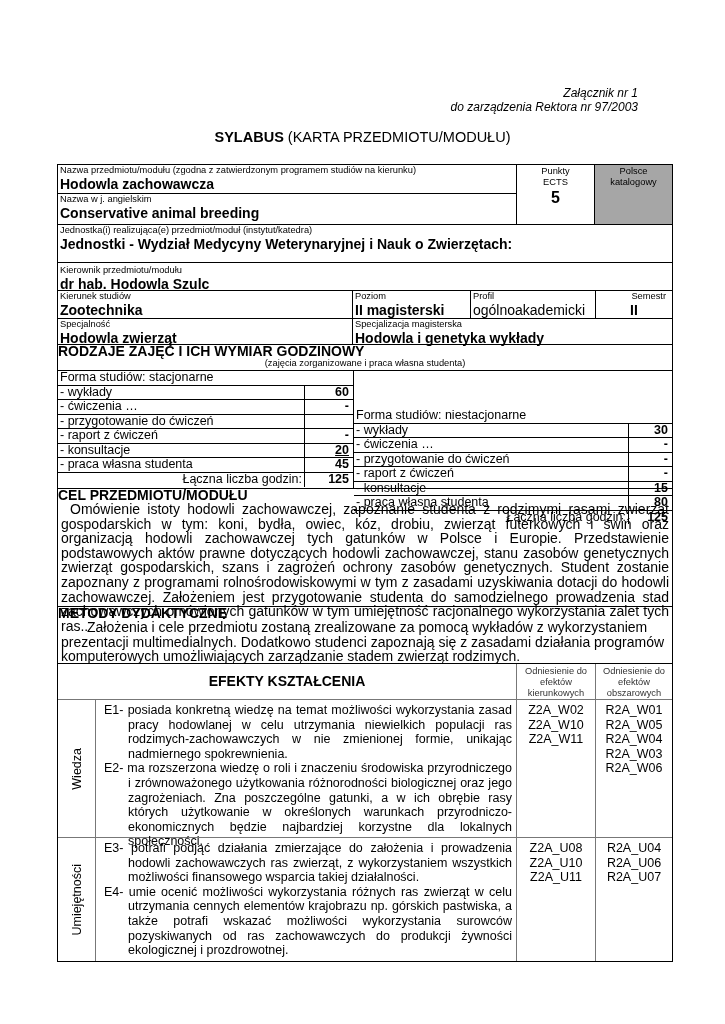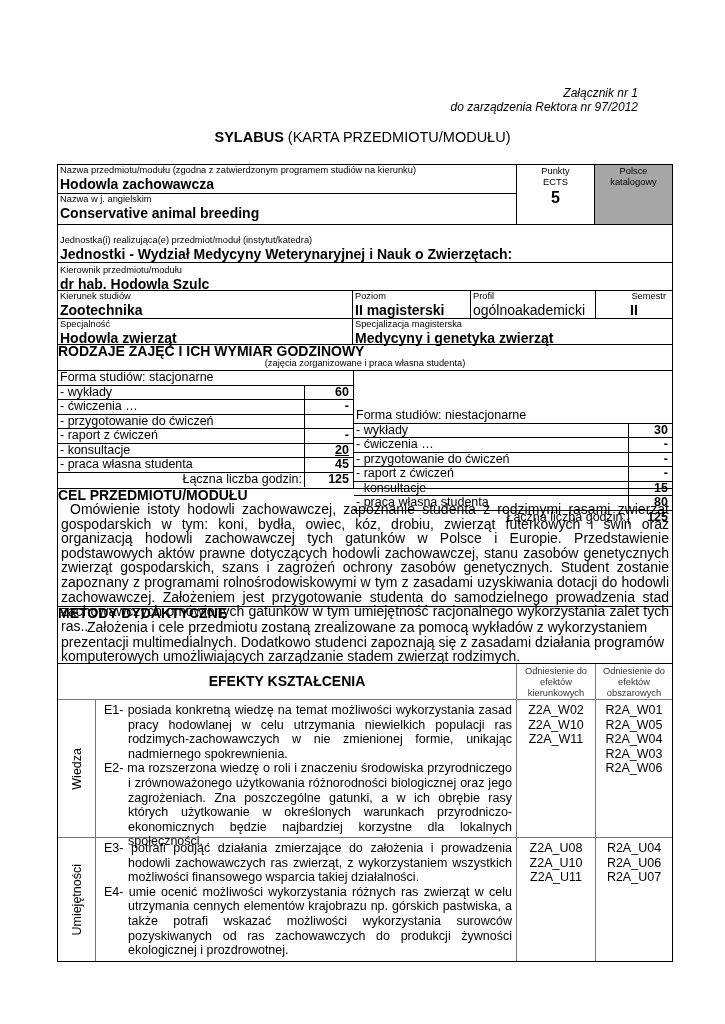--- a/index.html
+++ b/index.html
@@ -27,21 +27,21 @@
   .eff-item { padding-left: 30px; text-indent: -24px; }
   .code { font-size: 12.5px; line-height: 14.6px; text-align: center; }
   .vert { writing-mode: vertical-rl; transform: rotate(180deg); font-size: 12.5px; text-align: center; }
   .gb { border-right: 1px solid #777; }
 </style>
 </head>
 <body>
 
 <div class="annex">
   <div>Załącznik nr 1</div>
-  <div>do zarządzenia Rektora nr 97/2012</div>
+  <div>do zarządzenia Rektora nr 97/2003</div>
 </div>
 
 <div class="doc-title">
   <b>SYLABUS</b><span> (KARTA PRZEDMIOTU/MODUŁU)</span>
 </div>
 
 <div class="sheet">
 
   <div class="row" style="height:60px;">
     <div class="vb" style="width:458px; display:flex; flex-direction:column;">
@@ -58,21 +58,21 @@
       <div class="lbl">Punkty</div>
       <div class="lbl">ECTS</div>
       <div class="val" style="font-size:16px; line-height:19px;">5</div>
     </div>
     <div class="cell grey center" style="flex:1; padding-top:1px;">
       <div class="lbl">Polsce</div>
       <div class="lbl">katalogowy</div>
     </div>
   </div>
 
-  <div class="row" style="height:38px;align-items:flex-end;">
+  <div class="row" style="height:38px;">
     <div class="cell" style="flex:1;">
       <div class="lbl">Jednostka(i) realizująca(e) przedmiot/moduł (instytut/katedra)</div>
       <div class="val">Jednostki - Wydział Medycyny Weterynaryjnej i Nauk o Zwierzętach:</div>
     </div>
   </div>
 
   <div class="row" style="height:28px;">
     <div class="cell" style="flex:1; padding-top:2px;">
       <div class="lbl">Kierownik przedmiotu/modułu</div>
       <div class="val">dr hab. Hodowla Szulc</div>
@@ -98,21 +98,21 @@
     </div>
   </div>
 
   <div class="row" style="height:26px;">
     <div class="cell vb" style="width:295px;">
       <div class="lbl">Specjalność</div>
       <div class="val">Hodowla zwierząt</div>
     </div>
     <div class="cell" style="flex:1;">
       <div class="lbl">Specjalizacja magisterska</div>
-      <div class="val">Medycyny i genetyka zwierząt</div>
+      <div class="val">Hodowla i genetyka wykłady</div>
     </div>
   </div>
 
   <div class="row" style="height:26px; display:block;">
     <div class="sec-h">RODZAJE ZAJĘĆ I ICH WYMIAR GODZINOWY</div>
     <div class="sec-sub">(zajęcia zorganizowane i praca własna studenta)</div>
   </div>
 
   <div class="row" style="height:118px;">
     <div class="vb" style="width:295px; display:flex; flex-direction:column;">

